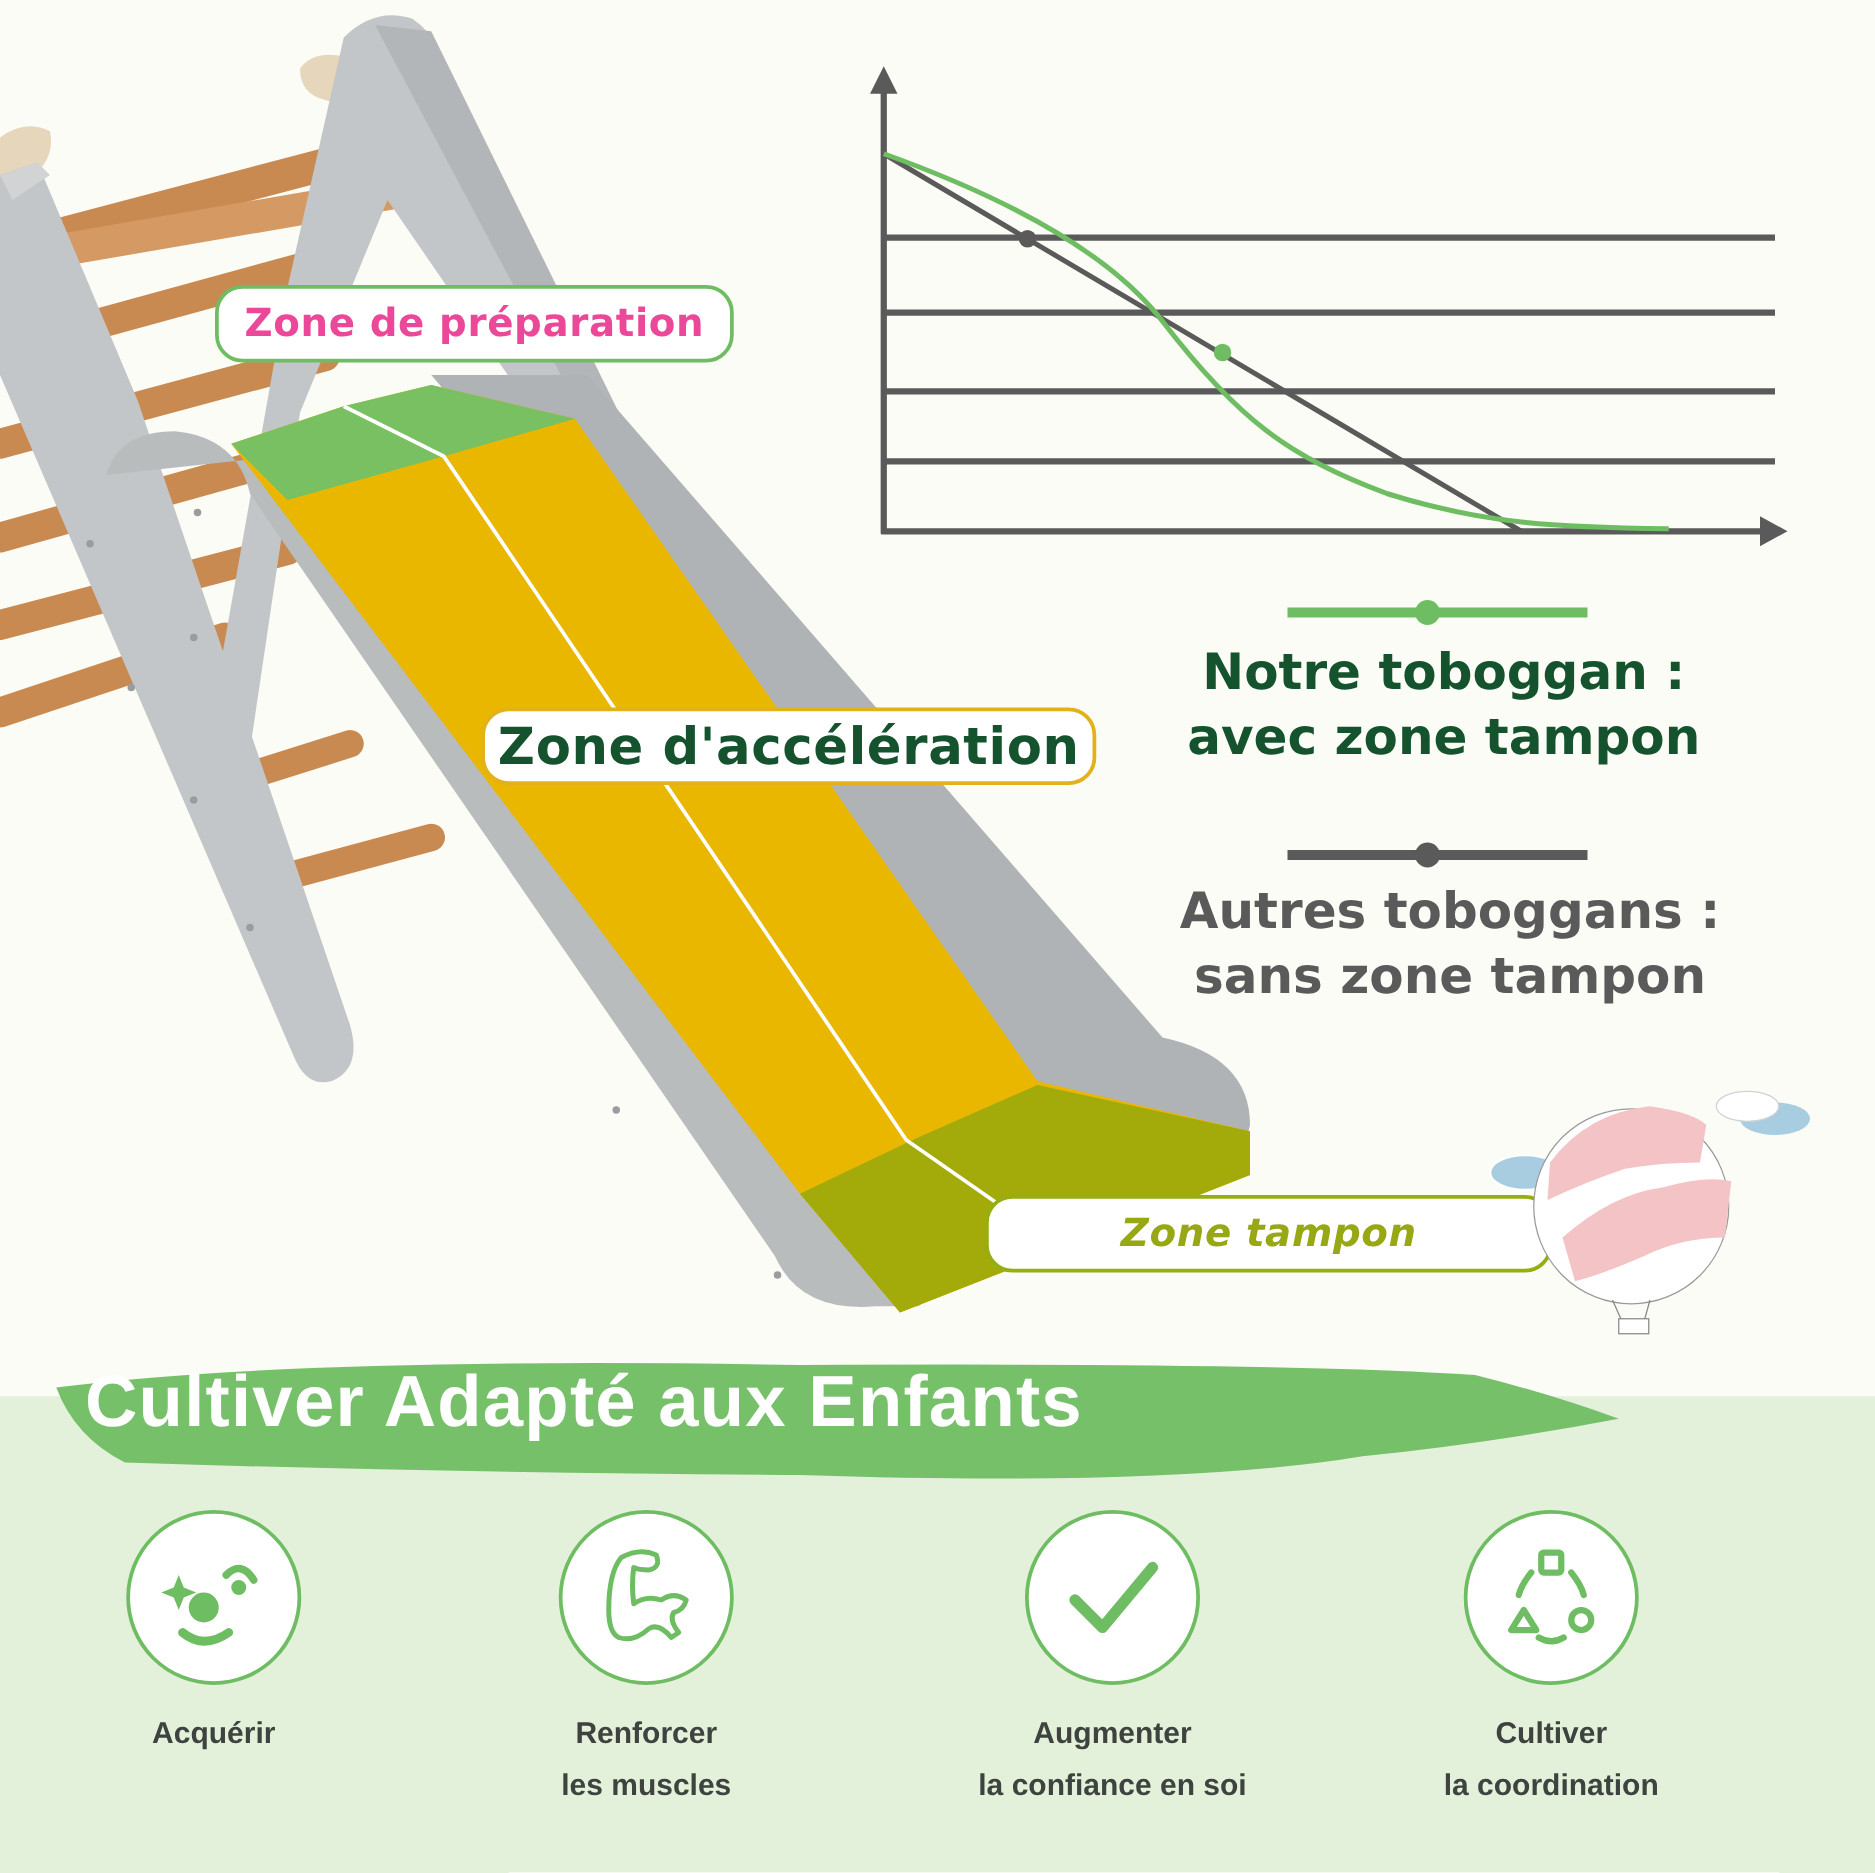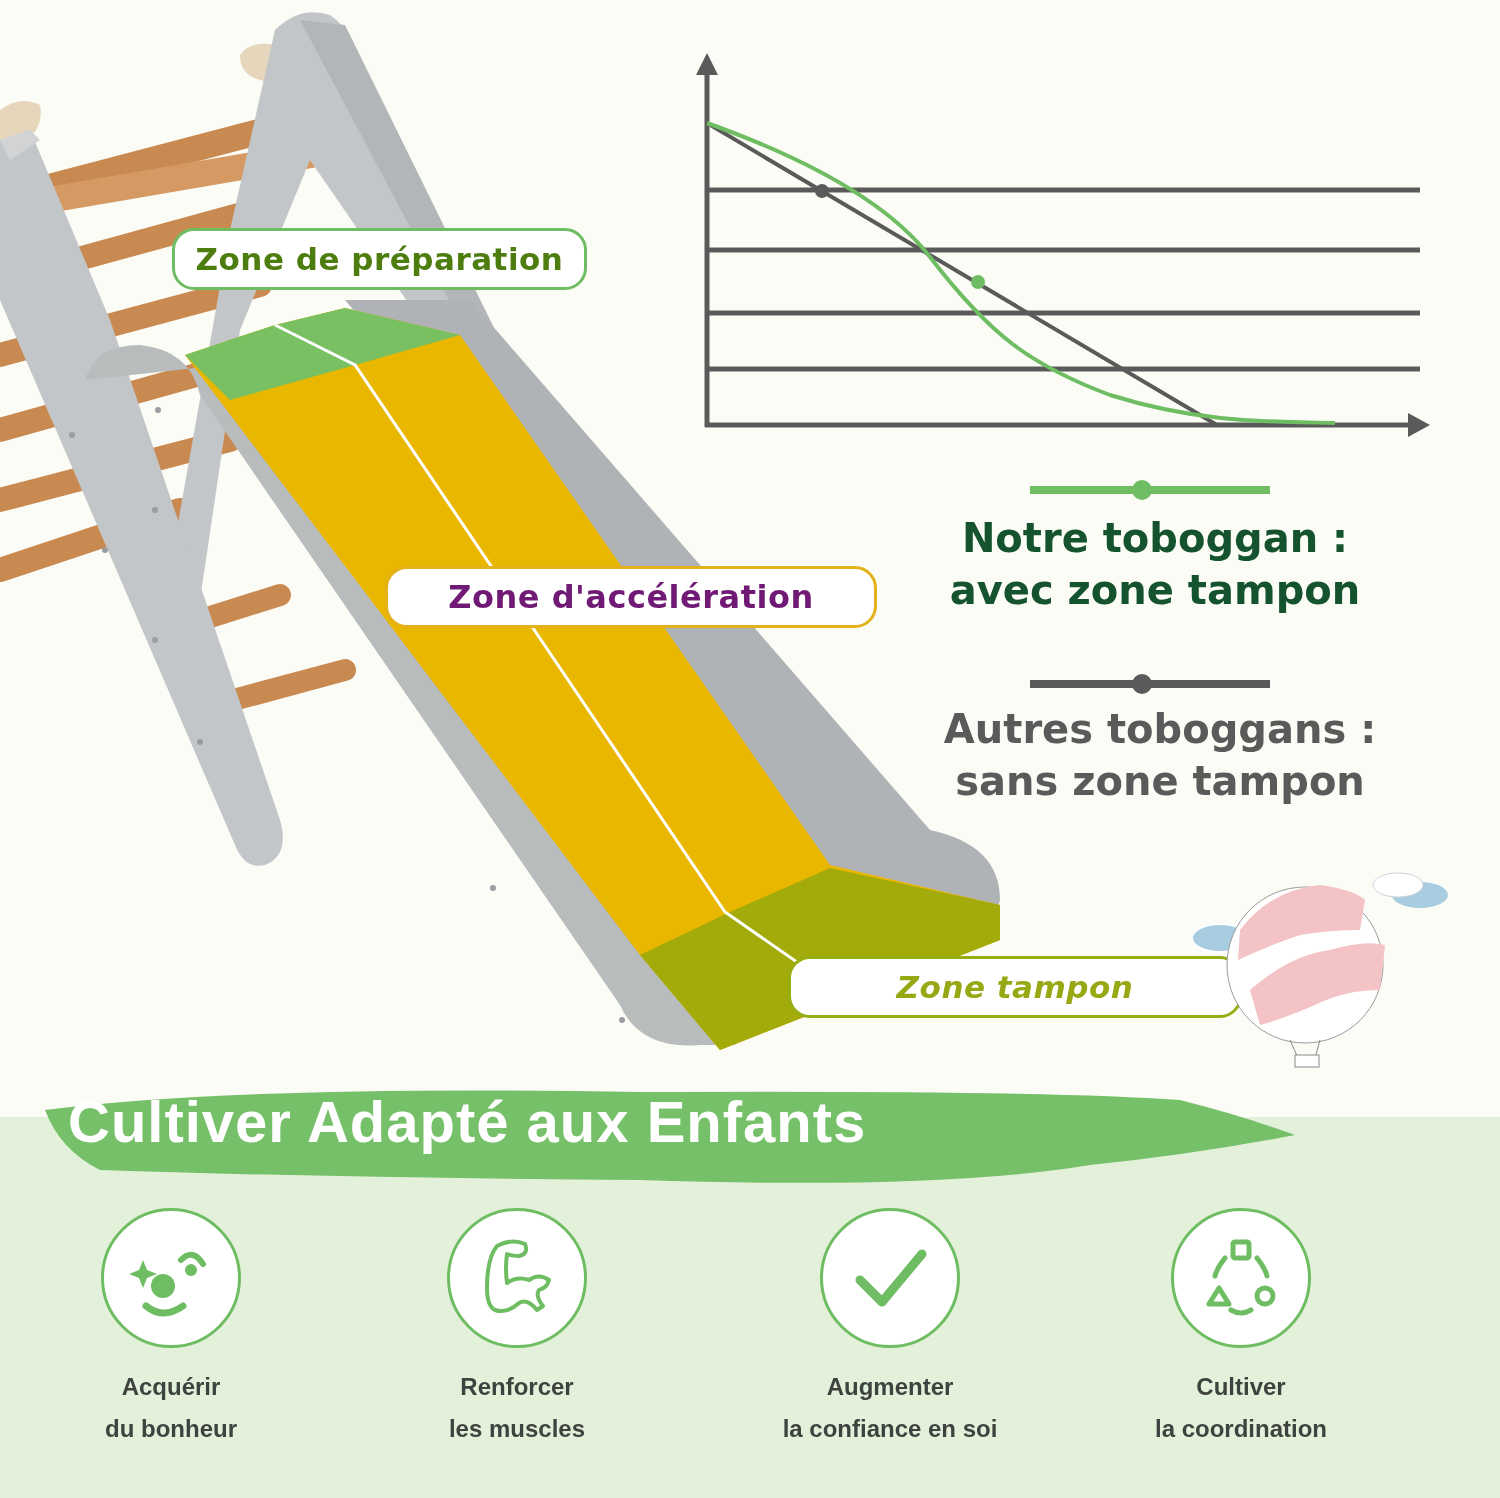--- a/index.html
+++ b/index.html
@@ -2,22 +2,22 @@
 <html><head>
 <meta charset="utf-8">
 <style>
   html, body { margin: 0; padding: 0; }
   body { width: 1500px; height: 1498px; position: relative; overflow: hidden; background: #fcfcf6; font-family: "DejaVu Sans", sans-serif; }
   .abs { position: absolute; }
   .bottom-panel { left: 0; top: 1117px; width: 1500px; height: 381px; background: #e4f1da; }
   .product-svg { left: 0; top: 0; width: 1500px; height: 1117px; }
   .chart-svg { left: 690px; top: 45px; width: 760px; height: 400px; }
   .pill { background: #ffffff; border: 3px solid; border-radius: 22px; display: flex; align-items: center; justify-content: center; font-weight: bold; letter-spacing: 0.5px; box-sizing: border-box; }
-  .pill-prep { left: 172px; top: 228px; width: 415px; height: 62px; border-color: #6fbd62; color: #4d7c0f; font-size: 31px; }
-  .pill-accel { left: 385px; top: 566px; width: 492px; height: 62px; border-color: #e3b21a; color: #701a75; font-size: 32px; }
+  .pill-prep { left: 172px; top: 228px; width: 415px; height: 62px; border-color: #6fbd62; color: #ec4899; font-size: 31px; }
+  .pill-accel { left: 385px; top: 566px; width: 492px; height: 62px; border-color: #e3b21a; color: #14532d; font-size: 41px; }
   .pill-buffer { left: 788px; top: 956px; width: 454px; height: 62px; border-color: #97ae12; color: #97a814; font-size: 31px; font-style: italic; }
   .legend-line { height: 8px; }
   .legend-dot { width: 20px; height: 20px; border-radius: 50%; position: absolute; top: -6px; }
   .legend-text { font-weight: bold; font-size: 40px; text-align: center; line-height: 52px; width: 520px; }
   .title-band { left: 40px; top: 1080px; width: 1260px; height: 110px; }
   .title-text { left: 68px; top: 1088px; color: #ffffff; font-weight: bold; font-size: 58px; font-family: "Liberation Sans", sans-serif; letter-spacing: 1px; }
   .feature { width: 330px; text-align: center; }
   .feature-circle { width: 140px; height: 140px; border-radius: 50%; background: #ffffff; border: 3px solid #6fbd62; margin: 0 auto; display: flex; align-items: center; justify-content: center; box-sizing: border-box; }
   .feature-label { color: #3f4340; font-weight: bold; font-size: 24px; line-height: 42px; margin-top: 18px; white-space: nowrap; font-family: "Liberation Sans", sans-serif; }
 </style>
@@ -138,21 +138,20 @@
     <svg width="100" height="100" viewBox="0 0 100 100">
       <path d="M22 32 L26 42 L36 46 L26 50 L22 60 L18 50 L8 46 L18 42 Z" fill="#6fbd62"></path>
       <path d="M60 32 Q72 20 82 36" fill="none" stroke="#6fbd62" stroke-width="6" stroke-linecap="round"></path>
       <circle cx="70" cy="42" r="6" fill="#6fbd62"></circle>
       <circle cx="42" cy="58" r="12" fill="#6fbd62"></circle>
       <path d="M25 78 Q42 92 62 78" fill="none" stroke="#6fbd62" stroke-width="7" stroke-linecap="round"></path>
     </svg>
   </div>
   <div class="feature-label">
     <div>Acquérir</div>
-    <div>du bonheur</div>
   </div>
 </div>
 
 <div class="abs feature" style="left:352px; top:1208px;">
   <div class="feature-circle">
     <svg width="100" height="100" viewBox="0 0 100 100">
       <path d="M30 18 Q45 10 58 16 Q62 26 52 28 Q44 28 40 26 Q38 40 40 55 Q50 48 62 52 Q72 45 82 52 Q80 60 72 62 Q68 68 76 78 L70 82 Q60 70 52 75 Q40 86 28 82 Q20 78 20 60 Q20 30 30 18 Z" fill="none" stroke="#6fbd62" stroke-width="4" stroke-linejoin="round"></path>
     </svg>
   </div>
   <div class="feature-label">

